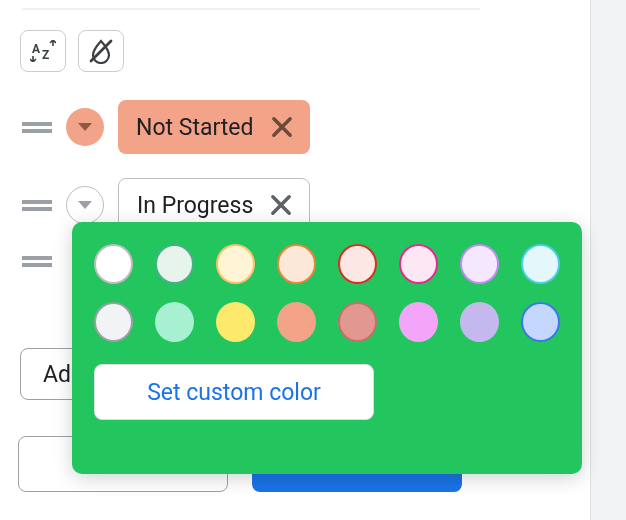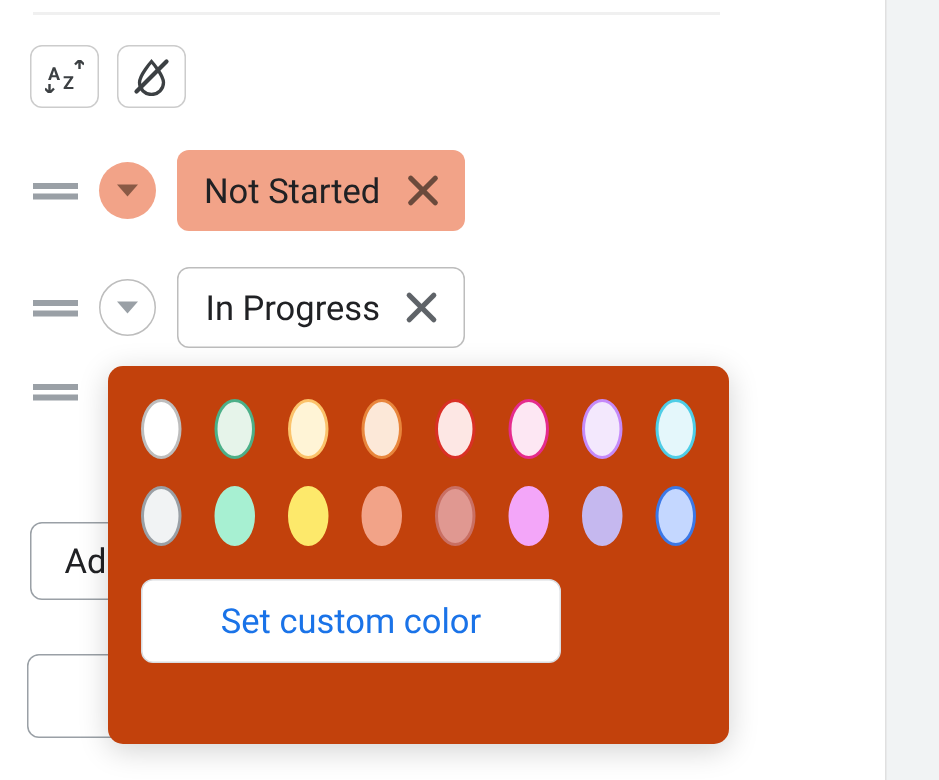--- a/index.html
+++ b/index.html
@@ -163,24 +163,24 @@
     width: 210px;
     border: none;
     background: #1a73e8;
     color: #fff;
   }
 
   
   .popover {
     position: absolute;
     left: 72px;
-    top: 244px;
-    width: 414px;
+    top: 222px;
+    width: 510px;
     height: 252px;
-    background: #c2410c;
+    background: #22c55e;
     border-radius: 10px;
     box-shadow: 0 4px 20px rgba(0,0,0,0.18);
     padding: 22px 22px 18px 22px;
   }
   .swatch-grid {
     display: flex;
     flex-direction: column;
     gap: 18px;
   }
   .swatch-row {

